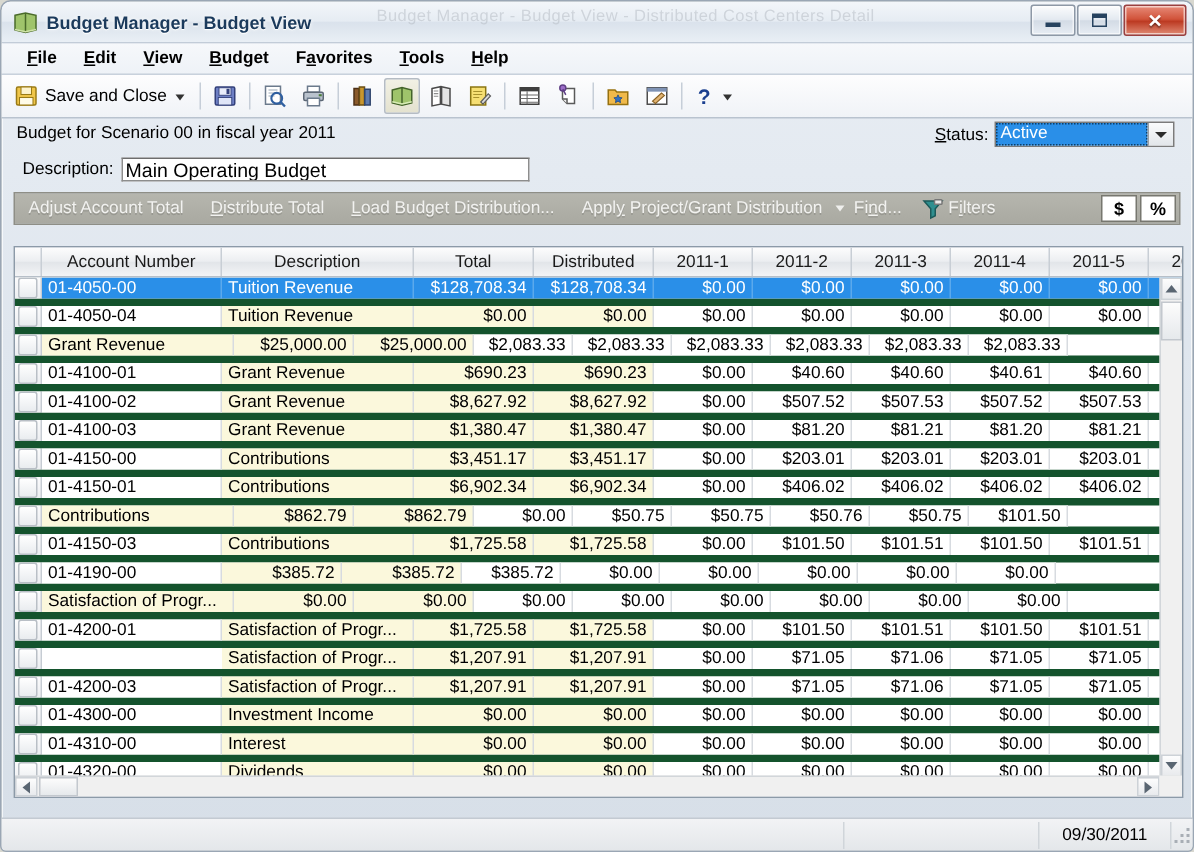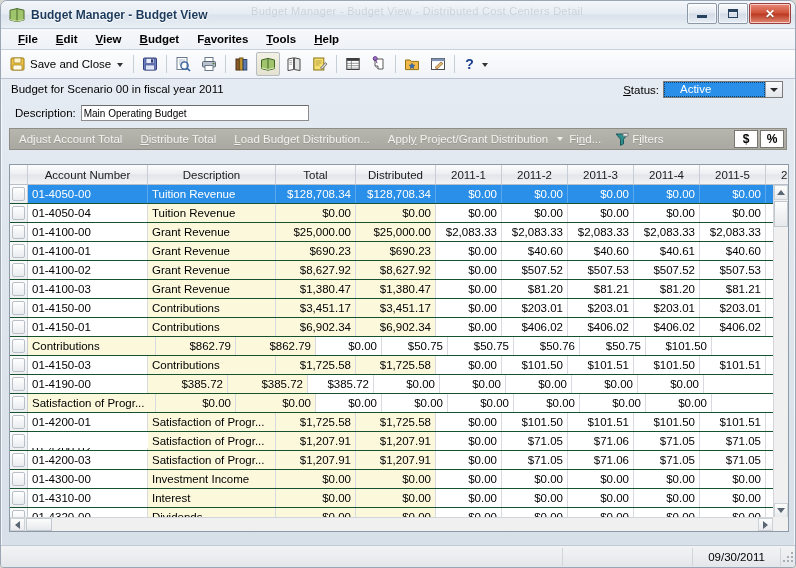--- a/index.html
+++ b/index.html
@@ -95,41 +95,41 @@
   .status-wrap{
     position:absolute;right:12px;top:2px;display:flex;align-items:center;gap:4px;
   }
   .status-lbl{font-size:11.5px;}
   .combo{
     width:120px;height:17px;border:1px solid #7b7b7b;background:#fff;
     display:flex;align-items:center;box-sizing:border-box;
   }
   .combo .val{
     flex:1;height:15px;line-height:15px;background:#2a8fe8;color:#fff;
-    padding-left:16px;font-size:11.5px;outline:1px dotted #0c3f68;outline-offset:-1px;
+    padding-left:3px;font-size:11.5px;outline:1px dotted #0c3f68;outline-offset:-1px;
     overflow:hidden;white-space:nowrap;
   }
   .combo .arrow{
     width:16px;height:15px;flex:none;
     border-left:1px solid #9aa0a6;
     background:linear-gradient(to bottom,#fafbfc,#e2e6ea);
     display:flex;align-items:center;justify-content:center;
   }
   .combo .arrow em{
     width:0;height:0;border-left:4px solid transparent;border-right:4px solid transparent;
     border-top:4px solid #2b2b2b;display:block;
   }
   
   .descrow{
     height:24px;padding-left:14px;display:flex;align-items:center;gap:5px;
     font-size:11.5px;
   }
   .descbox{
-    width:228px;height:16px;border:1px solid #8d8d8d;border-top-color:#6d6d6d;
-    background:#fff;font-size:10px;line-height:16px;padding-left:2px;box-sizing:border-box;
+    width:272px;height:16px;border:1px solid #8d8d8d;border-top-color:#6d6d6d;
+    background:#fff;font-size:13px;line-height:16px;padding-left:2px;box-sizing:border-box;
     color:#000;overflow:hidden;white-space:nowrap;
   }
   
   .actionbar{
     margin:3px 8px 0 8px;height:22px;
     background:linear-gradient(to bottom,#b6b6ae,#a9a9a1);
     border:1px solid #8e8e86;
     display:flex;align-items:center;position:relative;
     box-sizing:border-box;
   }
@@ -160,21 +160,21 @@
     background:linear-gradient(to bottom,#fdfdfd 0%,#eceef1 48%,#e2e5e9 52%,#f3f4f6 100%);
     border-bottom:1px solid #b7bfc8;
     font-size:11.5px;color:#1a1a1a;
   }
   .hcell{
     display:flex;align-items:center;justify-content:center;
     border-right:1px solid #c8ced5;box-sizing:border-box;overflow:hidden;white-space:nowrap;
   }
   .hcell.sel{width:18px;flex:none;border-right:1px solid #c8ced5;}
   .gridbody{height:333px;overflow:hidden;position:relative;}
-  .row{display:flex;height:19px;font-size:11.5px;color:#000;border-bottom:1px solid #14532d;box-sizing:border-box;}
+  .row{display:flex;height:19px;font-size:11.5px;color:#000;border-bottom:5px solid #14532d;box-sizing:border-box;}
   .row.selected .cell{background:#2a8fe8 !important;color:#fff;border-right-color:#5ba9ec;}
   .cell{
     display:flex;align-items:center;box-sizing:border-box;
     border-right:1px solid #d7dbe0;overflow:hidden;white-space:nowrap;
     padding:0 4px;background:#fff;
   }
   .cell.num{justify-content:flex-end;}
   .cell.yellow{background:#fbf8dc;}
   .selbtn{
     width:18px;flex:none;border-right:1px solid #c6ccd3;
@@ -509,21 +509,20 @@
             <div class="cell num" style="width: 66px; flex: 0 0 auto;">$0.00</div>
             <div class="cell num" style="width: 66px; flex: 0 0 auto;">$0.00</div>
             <div class="cell num" style="width: 66px; flex: 0 0 auto;">$0.00</div>
             <div class="cell num" style="width: 66px; flex: 0 0 auto;">$0.00</div>
             <div class="cell num" style="width: 66px; flex: 0 0 auto;">$0.00</div>
           </div>
           <div class="row">
             <div class="selbtn">
               <span></span>
             </div>
-            <div class="cell" style="width: 120px; flex: 0 0 auto;">01-4100-00</div>
             <div class="cell yellow" style="width: 128px; flex: 0 0 auto;">Grant Revenue</div>
             <div class="cell num yellow" style="width: 80px; flex: 0 0 auto;">$25,000.00</div>
             <div class="cell num yellow" style="width: 80px; flex: 0 0 auto;">$25,000.00</div>
             <div class="cell num" style="width: 66px; flex: 0 0 auto;">$2,083.33</div>
             <div class="cell num" style="width: 66px; flex: 0 0 auto;">$2,083.33</div>
             <div class="cell num" style="width: 66px; flex: 0 0 auto;">$2,083.33</div>
             <div class="cell num" style="width: 66px; flex: 0 0 auto;">$2,083.33</div>
             <div class="cell num" style="width: 66px; flex: 0 0 auto;">$2,083.33</div>
             <div class="cell num" style="width: 66px; flex: 0 0 auto;">$2,083.33</div>
           </div>

